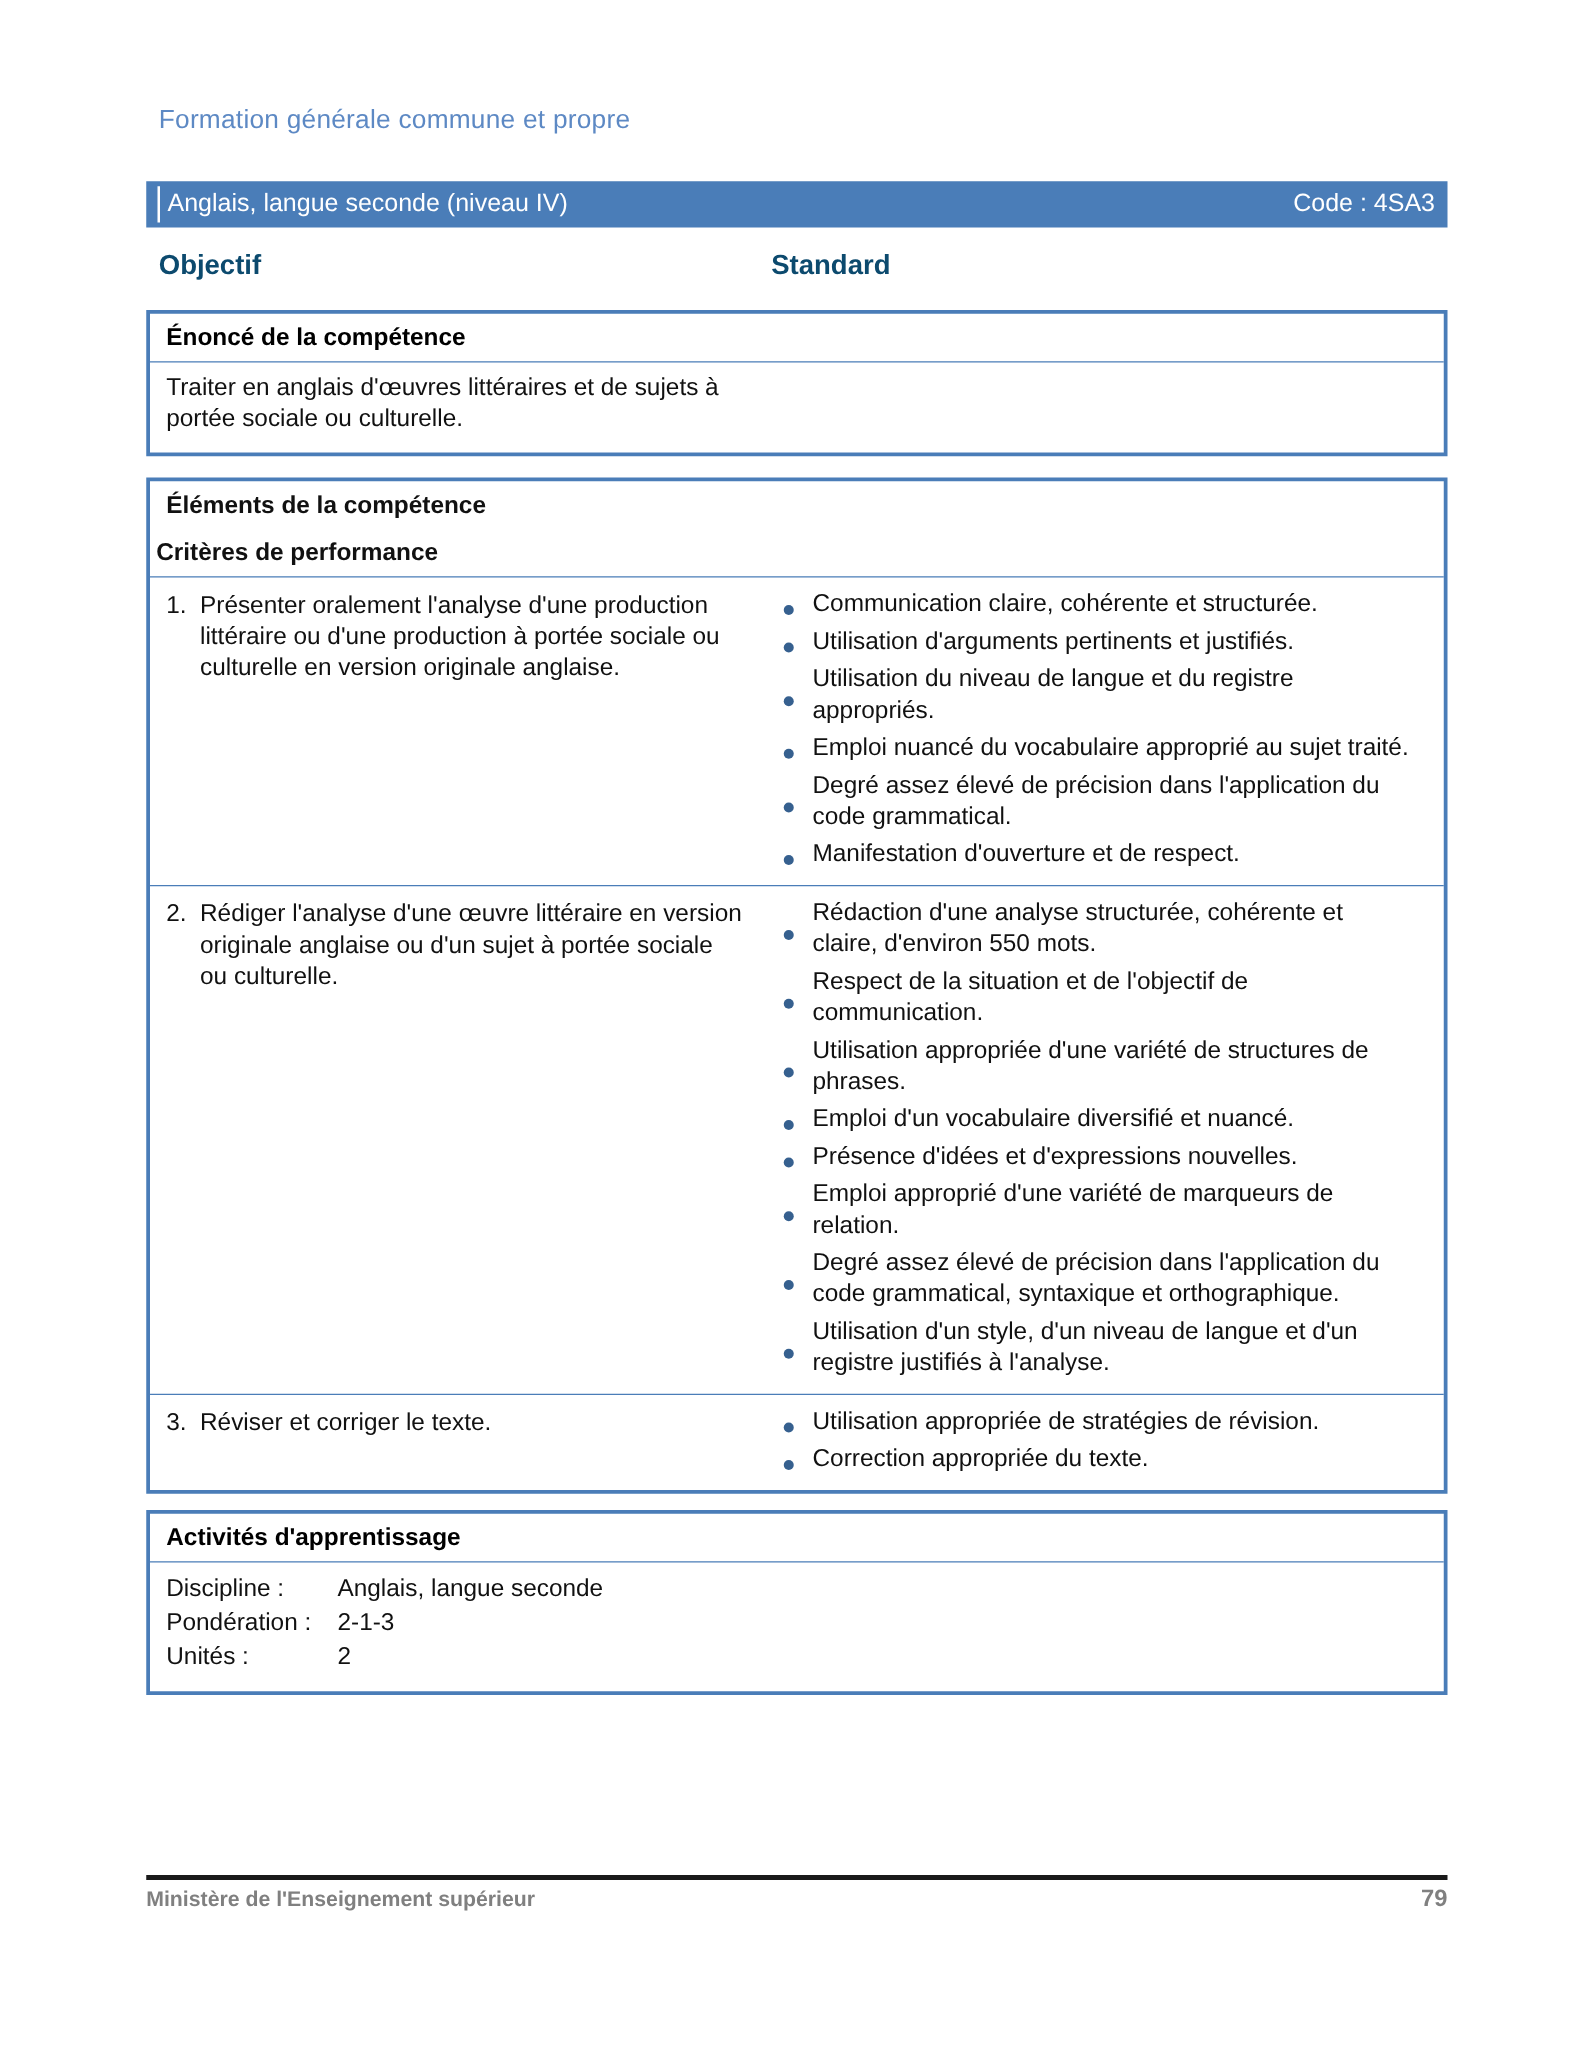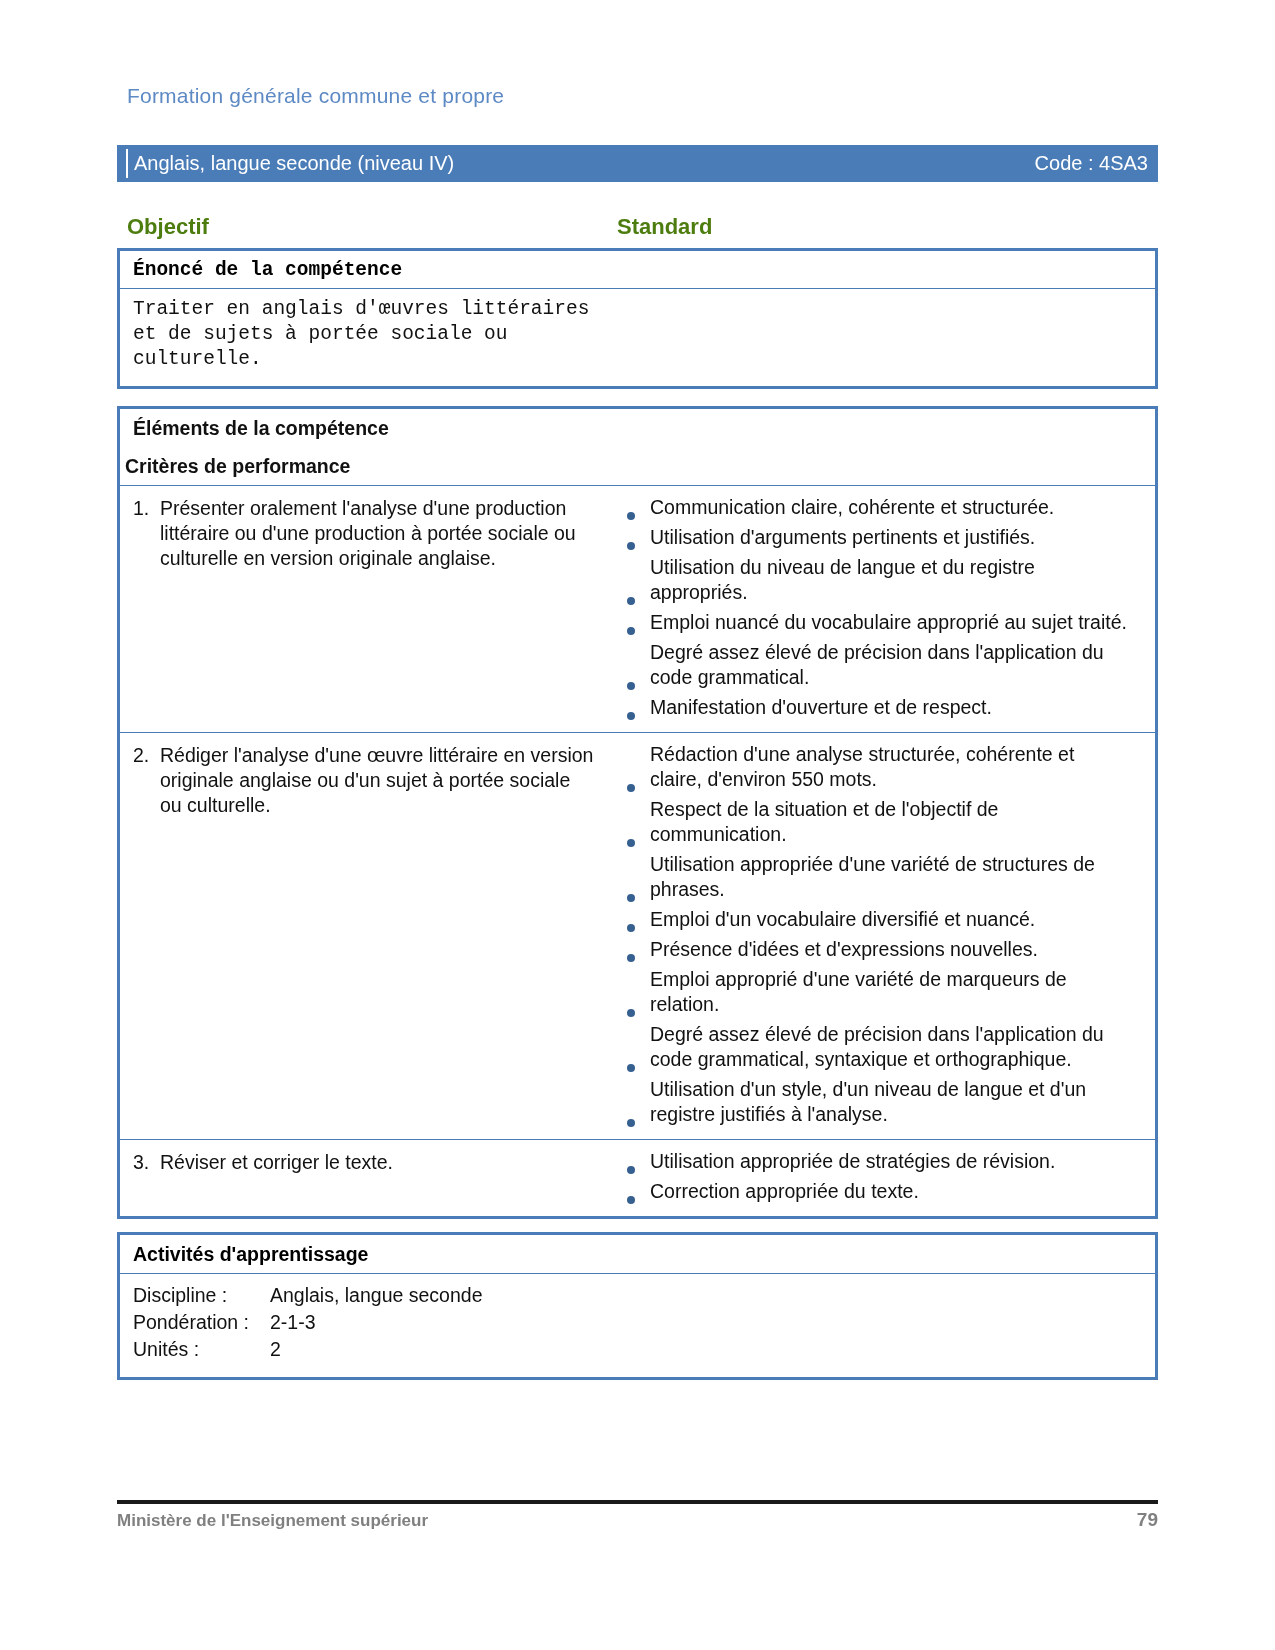--- a/index.html
+++ b/index.html
@@ -24,52 +24,52 @@
     display:flex; align-items:center; justify-content:space-between;
     padding:0 10px 0 17px;
   }
   .banner-accent-line {
     position:absolute; left:9px; top:4px; bottom:4px; width:2px; background:#ffffff;
   }
 
   
   .col-heads { position:relative; margin-top:17px; height:28px; }
   .col-heads .head {
-    position:absolute; top:15px; font-size:22px; font-weight:bold; color:#4d7c0f;
+    position:absolute; top:0; font-size:22px; font-weight:bold; color:#0c4a6e;
   }
   .head-objectif { left:10px; }
   .head-standard { left:500px; }
 
   
   .tbl { border:3px solid #4a7db8; background:#fff; }
   .tbl-head {
     border-bottom:1px solid #4a7db8; padding:8px 13px 7px 13px;
     font-size:19.5px; font-weight:bold; color:#000;
   }
-  .t1 { margin-top:21px;font-family:Liberation Mono, monospace; }
+  .t1 { margin-top:21px; }
   .t1-body { padding:8px 13px 14px 13px; font-size:19.5px; line-height:25px; }
   .t1-body .constrain { max-width:470px; }
 
   
   .t2 { margin-top:17px; }
   .t2-headrow { display:flex; border-bottom:1px solid #4a7db8;flex-direction:column; }
   .t2-headrow .h-left  { width:497px; padding:8px 8px 7px 13px;
     font-size:19.5px; font-weight:bold; }
   .t2-headrow .h-right { flex:1; padding:8px 8px 7px 5px;
     font-size:19.5px; font-weight:bold; }
   .t2-row { display:flex; border-bottom:1px solid #4a7db8; }
   .t2-row:last-child { border-bottom:none; }
   .cell-left {
     width:497px; padding:10px 20px 12px 13px; font-size:19.5px; line-height:25px;
     display:flex; align-items:flex-start;
   }
   .cell-left .num { width:27px; flex:0 0 27px; }
   .cell-left .el-text { flex:1; }
   .cell-right { flex:1; padding:9px 28px 12px 5px; }
-  .crit-item { display:flex; align-items:flex-end; margin-bottom:5px;
+  .crit-item { display:flex; align-items:center; margin-bottom:5px;
     font-size:19.5px; line-height:25px; }
   .crit-item:last-child { margin-bottom:0; }
   .bullet-dot {
     flex:0 0 8px; width:8px; height:8px; border-radius:50%;
     background:#36608f; margin:9px 15px 0 5px;
   }
   .crit-text { flex:1; }
 
   
   .t3 { margin-top:13px; }

